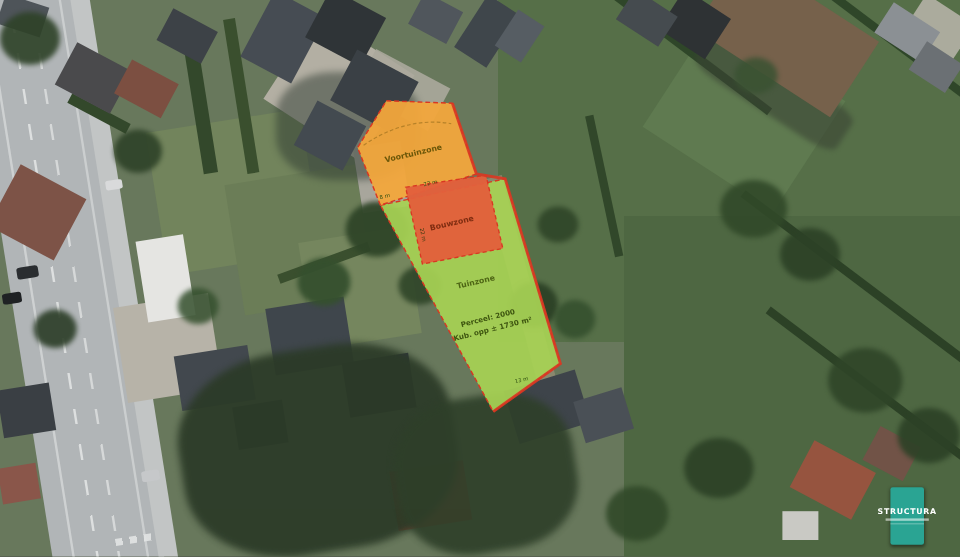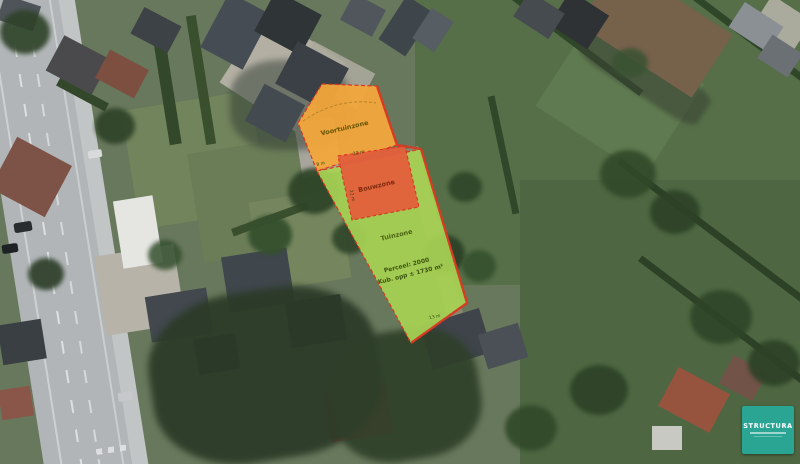--- a/index.html
+++ b/index.html
@@ -6,21 +6,21 @@
   *{box-sizing:border-box;}
   .stage{
     position:relative;width:800px;height:464px;overflow:hidden;
     background:#68785c;
     font-family:"DejaVu Sans", sans-serif;
   }
   .s{position:absolute;}
   .overlay-svg{position:absolute;left:0;top:0;width:800px;height:464px;}
   .zone-label{font-family:"DejaVu Sans",sans-serif;font-weight:bold;}
   .logo{
-    position:absolute;left:742px;top:406px;width:52px;height:48px;
+    position:absolute;left:742px;top:406px;width:28px;height:48px;
     background:#2AA493;border-radius:2px;
     display:flex;flex-direction:column;align-items:center;justify-content:center;
     box-shadow:0 1px 3px rgba(0,0,0,.45);
   }
   .logo .logo-text{
     color:#fff;font-size:6.5px;font-weight:bold;letter-spacing:.6px;line-height:1;
   }
   .logo .logo-rule{width:36px;height:2px;background:rgba(255,255,255,.55);margin-top:3px;}
   .logo .logo-rule2{width:28px;height:1px;background:rgba(255,255,255,.3);margin-top:2px;}
 </style>

